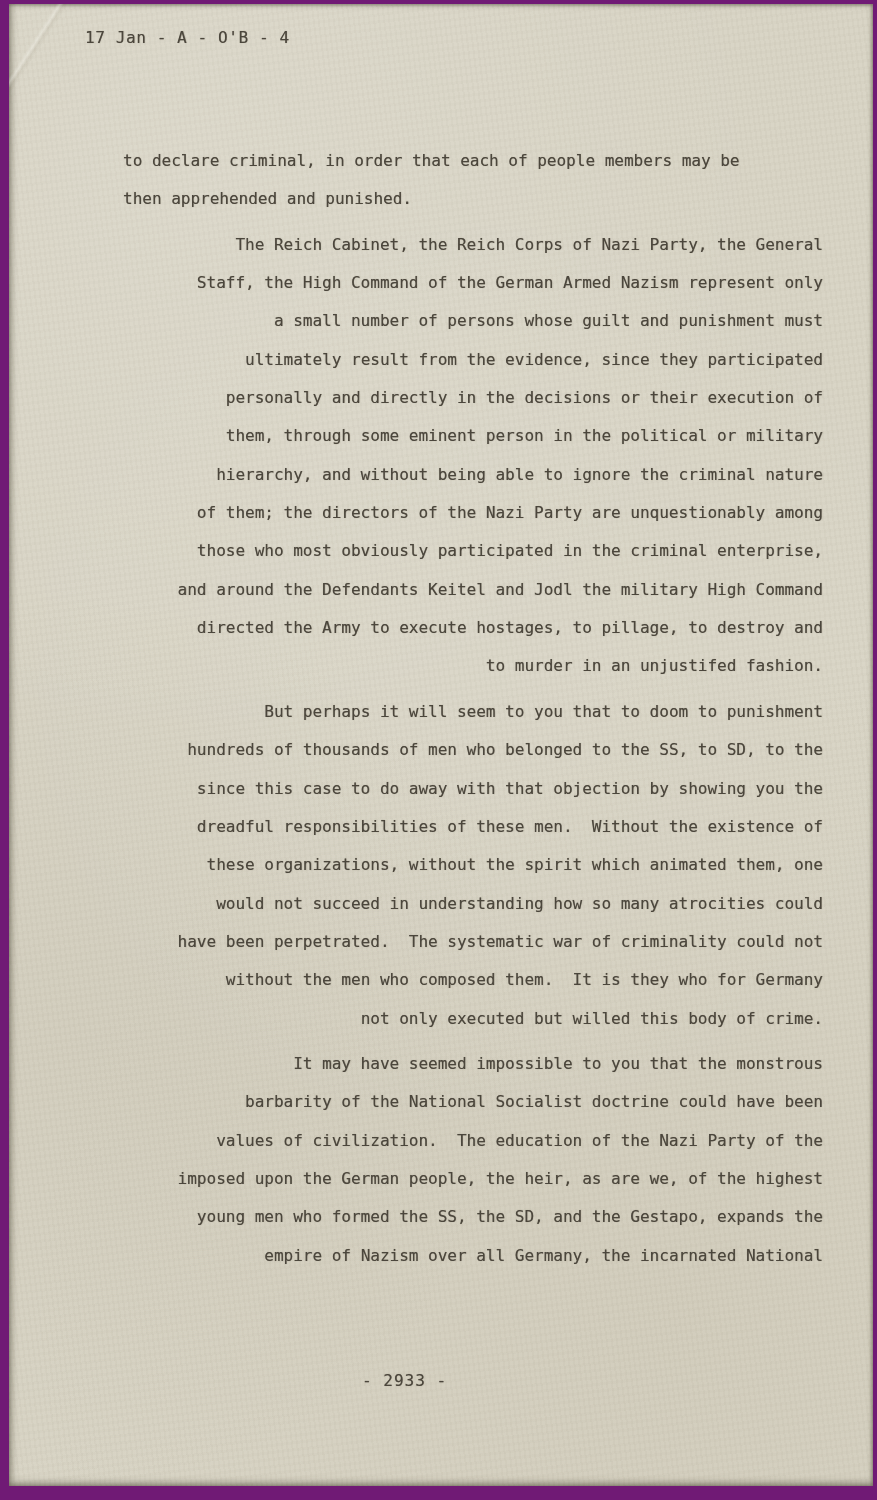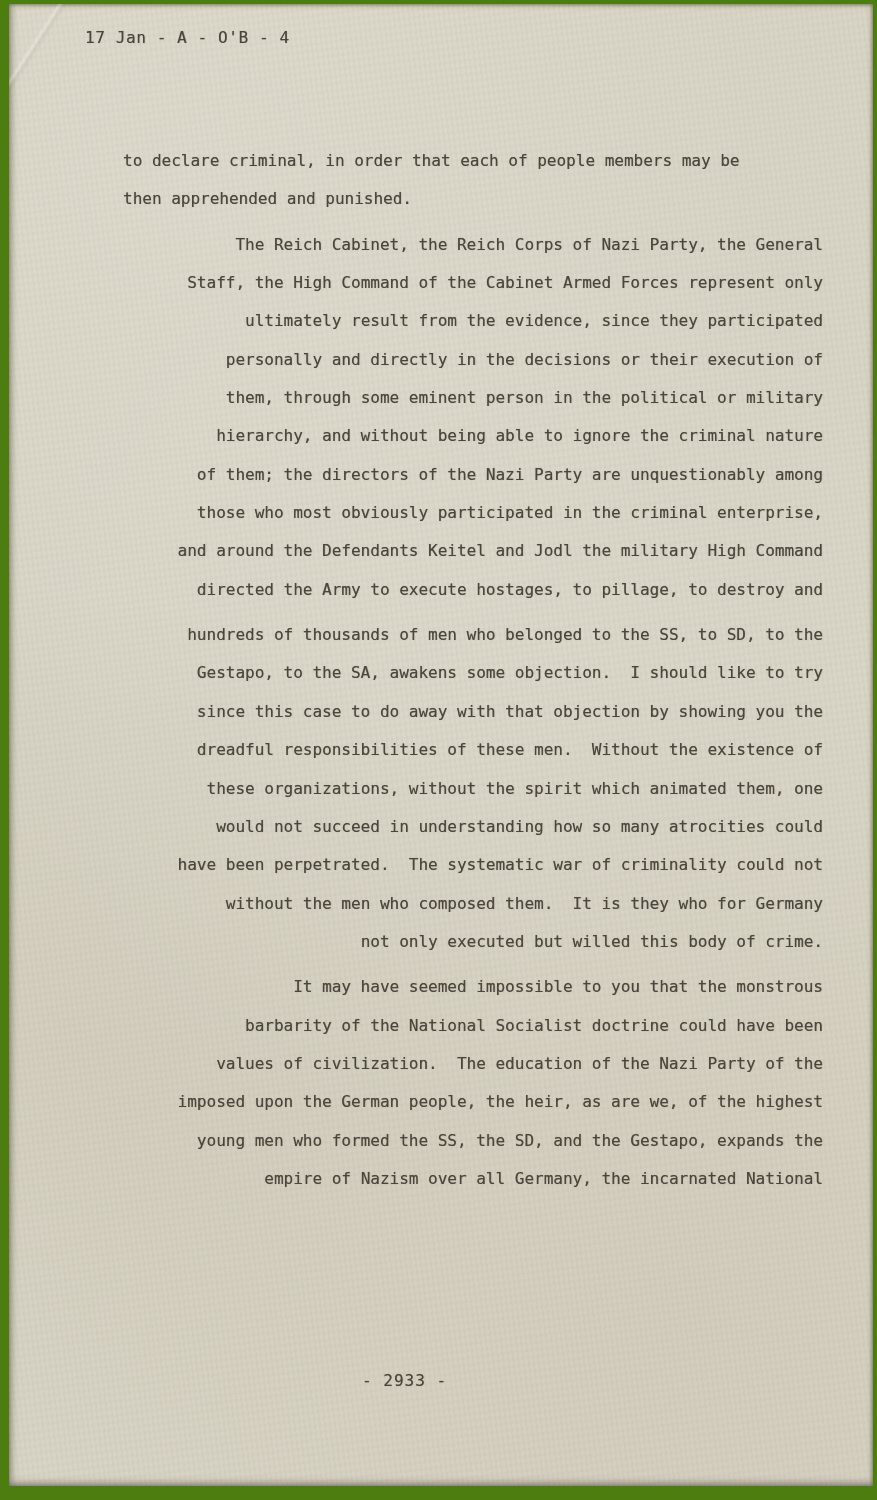--- a/index.html
+++ b/index.html
@@ -1,20 +1,20 @@
 <!DOCTYPE html>
 <html><head>
 <meta charset="utf-8">
 <style>
   html, body { margin: 0; padding: 0; background: #2a2822; }
   .photo {
     position: relative;
     width: 877px;
     height: 1500px;
-    background: #4d7c0f;
+    background: #701a75;
     overflow: hidden;
   }
   .paper {
     position: absolute;
     left: 9px; top: 4px; right: 4px; bottom: 14px;
     background-color: #d8d4c5;
     background-image:
       radial-gradient(circle at 22% 12%, rgba(255,255,255,0.10), transparent 40%),
       radial-gradient(circle at 78% 88%, rgba(140,125,95,0.09), transparent 45%),
       radial-gradient(circle at 55% 45%, rgba(255,255,255,0.06), transparent 55%),
@@ -82,33 +82,35 @@
   <div class="paper">
     <div class="typewriter doc-header">17 Jan - A - O'B - 4</div>
 
     <div class="typewriter doc-body">
         <div class="paragraph">
           <div class="line">to declare criminal, in order that each of people members may be</div>
           <div class="line">then apprehended and punished.</div>
         </div>
         <div class="paragraph indented">
           <div class="line first">The Reich Cabinet, the Reich Corps of Nazi Party, the General</div>
-          <div class="line">Staff, the High Command of the Cabinet Armed Forces represent only</div>
+          <div class="line">Staff, the High Command of the German Armed Nazism represent only</div>
+          <div class="line">a small number of persons whose guilt and punishment must</div>
           <div class="line">ultimately result from the evidence, since they participated</div>
           <div class="line">personally and directly in the decisions or their execution of</div>
           <div class="line">them, through some eminent person in the political or military</div>
           <div class="line">hierarchy, and without being able to ignore the criminal nature</div>
           <div class="line">of them; the directors of the Nazi Party are unquestionably among</div>
           <div class="line">those who most obviously participated in the criminal enterprise,</div>
           <div class="line">and around the Defendants Keitel and Jodl the military High Command</div>
           <div class="line">directed the Army to execute hostages, to pillage, to destroy and</div>
+          <div class="line">to murder in an unjustifed fashion.</div>
         </div>
         <div class="paragraph indented">
+          <div class="line first">But perhaps it will seem to you that to doom to punishment</div>
           <div class="line">hundreds of thousands of men who belonged to the SS, to SD, to the</div>
-          <div class="line">Gestapo, to the SA, awakens some objection.  I should like to try</div>
           <div class="line">since this case to do away with that objection by showing you the</div>
           <div class="line">dreadful responsibilities of these men.  Without the existence of</div>
           <div class="line">these organizations, without the spirit which animated them, one</div>
           <div class="line">would not succeed in understanding how so many atrocities could</div>
           <div class="line">have been perpetrated.  The systematic war of criminality could not</div>
           <div class="line">without the men who composed them.  It is they who for Germany</div>
           <div class="line">not only executed but willed this body of crime.</div>
         </div>
         <div class="paragraph indented">
           <div class="line first">It may have seemed impossible to you that the monstrous</div>

